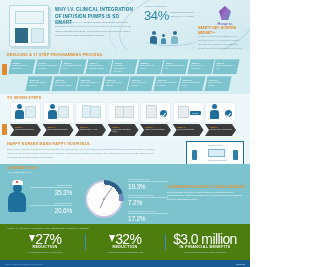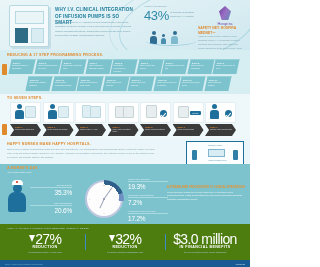--- a/index.html
+++ b/index.html
@@ -246,21 +246,21 @@
     <div class="pump-art">
       <i class="scr"></i>
       <i class="kp"></i>
       <i class="kp2"></i>
     </div>
 
     <div class="hero-title">WHY I.V. CLINICAL INTEGRATION OF INFUSION PUMPS IS SO SMART</div>
     <div class="hero-body">Clinical integration of I.V. infusion pumps connects the pump to the hospital's electronic medical record and pharmacy systems, reducing manual programming steps, transcription errors and the time nurses spend at the bedside programming infusions.</div>
 
     <div class="stat-56-cap">HOSPITALS REPORT</div>
-    <div class="stat-56">43%</div>
+    <div class="stat-56">34%</div>
     <div class="stat-56-txt">of hospital medication errors are I.V. related</div>
 
     <div class="people">
       <div class="p p1" style="left:0">
           <div class="h"></div>
           <div class="b"></div>
         </div>
       <div class="p p2" style="left:11px">
           <div class="h"></div>
           <div class="b"></div>

